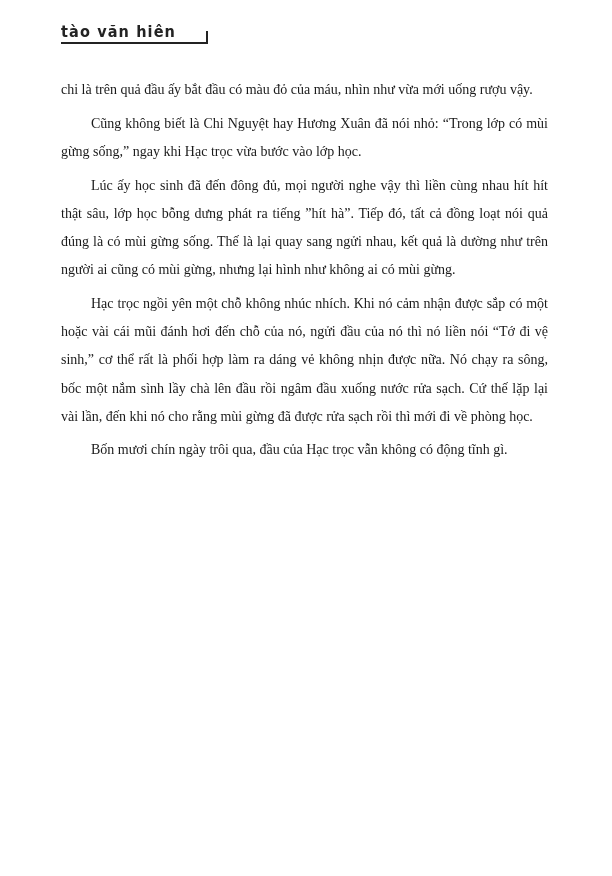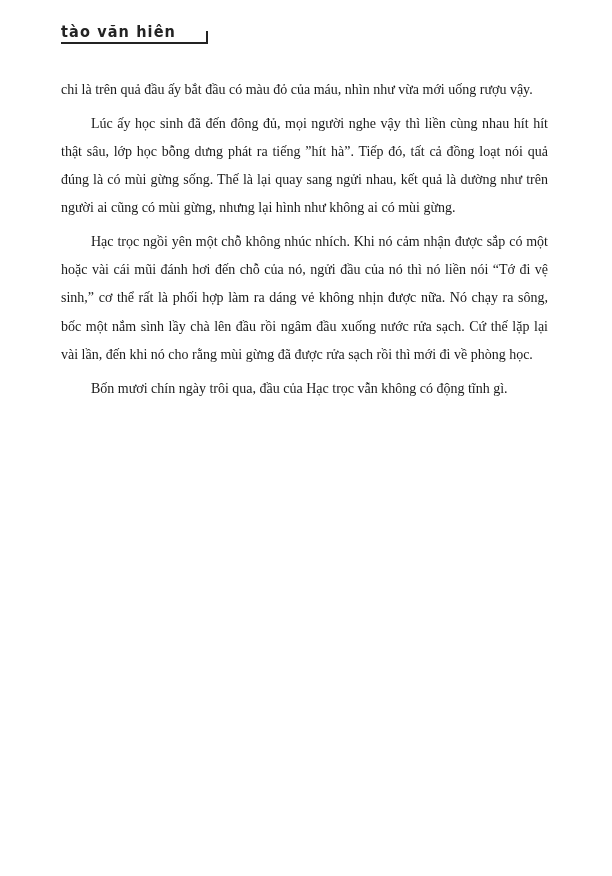--- a/index.html
+++ b/index.html
@@ -97,20 +97,21 @@
 <div class="page">
 
   <div class="header">
     <div class="header-title">tào văn hiên</div>
     <div class="header-rule"></div>
     <div class="header-rule-tick"></div>
   </div>
 
   <div class="body-block">
     <p class="para no-indent">chi là trên quả đầu ấy bắt đầu có màu đỏ của máu, nhìn như vừa mới uống rượu vậy.</p>
+    <p class="para">Cũng không biết là Chi Nguyệt hay Hương Xuân đã nói nhỏ: “Trong lớp có mùi gừng sống,” ngay khi Hạc trọc vừa bước vào lớp học.</p>
     <p class="para">Lúc ấy học sinh đã đến đông đủ, mọi người nghe vậy thì liền cùng nhau hít hít thật sâu, lớp học bỗng dưng phát ra tiếng ”hít hà”. Tiếp đó, tất cả đồng loạt nói quả đúng là có mùi gừng sống. Thế là lại quay sang ngửi nhau, kết quả là dường như trên người ai cũng có mùi gừng, nhưng lại hình như không ai có mùi gừng.</p>
     <p class="para">Hạc trọc ngồi yên một chỗ không nhúc nhích. Khi nó cảm nhận được sắp có một hoặc vài cái mũi đánh hơi đến chỗ của nó, ngửi đầu của nó thì nó liền nói “Tớ đi vệ sinh,” cơ thể rất là phối hợp làm ra dáng vẻ không nhịn được nữa. Nó chạy ra sông, bốc một nắm sình lầy chà lên đầu rồi ngâm đầu xuống nước rửa sạch. Cứ thế lặp lại vài lần, đến khi nó cho rằng mùi gừng đã được rửa sạch rồi thì mới đi về phòng học.</p>
     <p class="para">Bốn mươi chín ngày trôi qua, đầu của Hạc trọc vẫn không có động tĩnh gì.</p>
   </div>
 
   <div class="folio">12</div>
 
 </div>
 
 </body></html>

